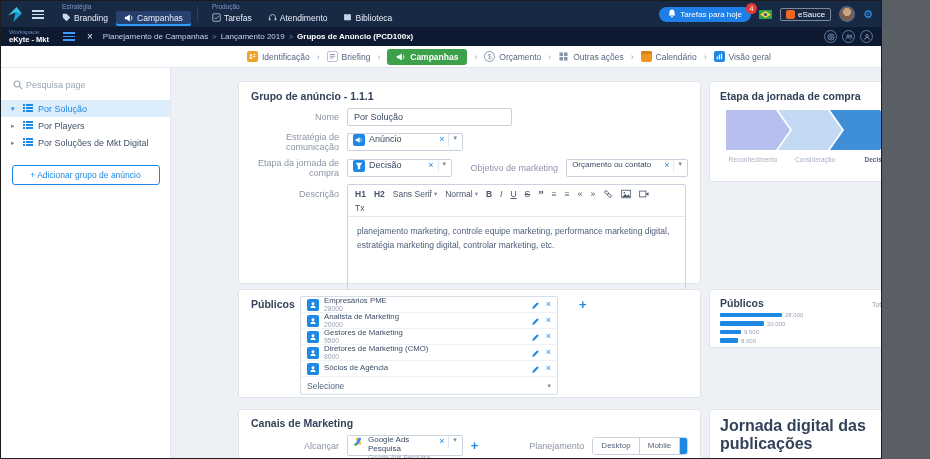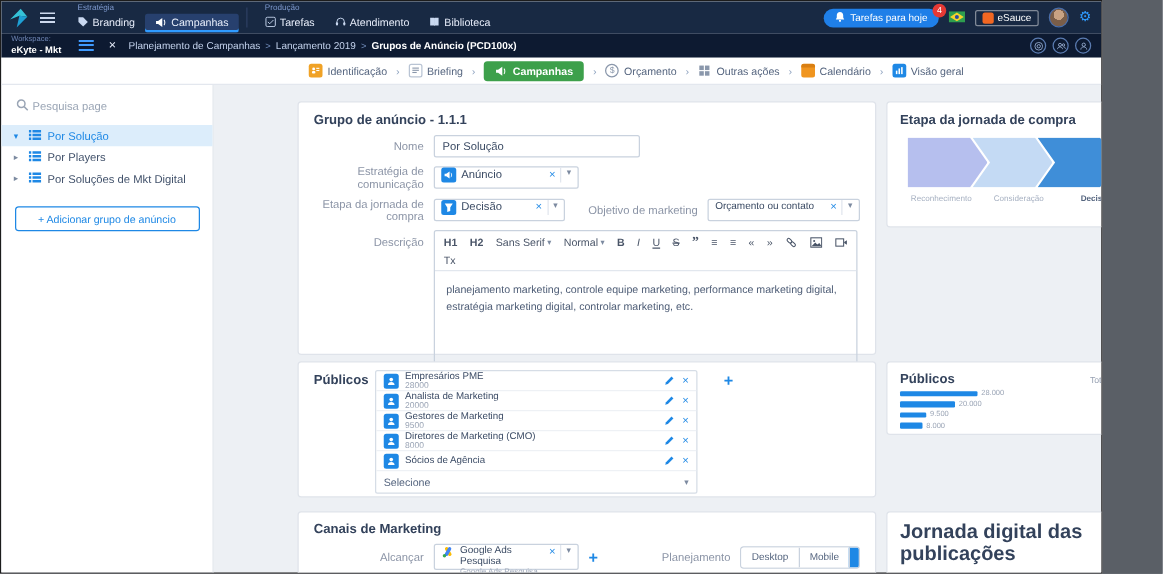--- a/index.html
+++ b/index.html
@@ -111,21 +111,21 @@
   .sel .x { color:#1e88e5; font-size:9px; margin-left:auto; }
   .sel .dv { width:1px; height:12px; background:#e1e6ee; }
   .sel .car { color:#7c8aa0; font-size:7px; }
   .sel-ico { width:12px; height:12px; background:#1e88e5; border-radius:2px; display:inline-flex;
              align-items:center; justify-content:center; flex:none; }
   .plus { color:#1e88e5; font-size:13px; font-weight:bold; margin-left:8px; cursor:pointer; line-height:1; }
 
   
   .editor { flex:1; border:1px solid #c9d2de; border-radius:2px; margin-right:2px; }
   .ed-toolbar { display:flex; align-items:center; gap:8px; padding:3px 7px; font-size:8.5px;
-                color:#4a5568;justify-content:space-between; }
+                color:#4a5568; }
   .ed-toolbar.second { padding-top:0; border-bottom:1px solid #e2e7ee; }
   .ed-btn { cursor:pointer; display:inline-flex; align-items:center; gap:2px; }
   .ed-b { font-weight:bold; } .ed-i { font-style:italic; } .ed-u { text-decoration:underline; }
   .ed-s { text-decoration:line-through; }
   .ed-quote { font-family:"Liberation Serif", serif; font-weight:bold; font-size:11px; }
   .ed-car { font-size:6.5px; color:#7c8aa0; }
   .ed-content { padding:8px 9px; font-size:8.5px; color:#4e5d76; line-height:1.6; height:76px; }
 
   
   .funnel { display:flex; margin:8px 0 0 6px; position:relative; }

